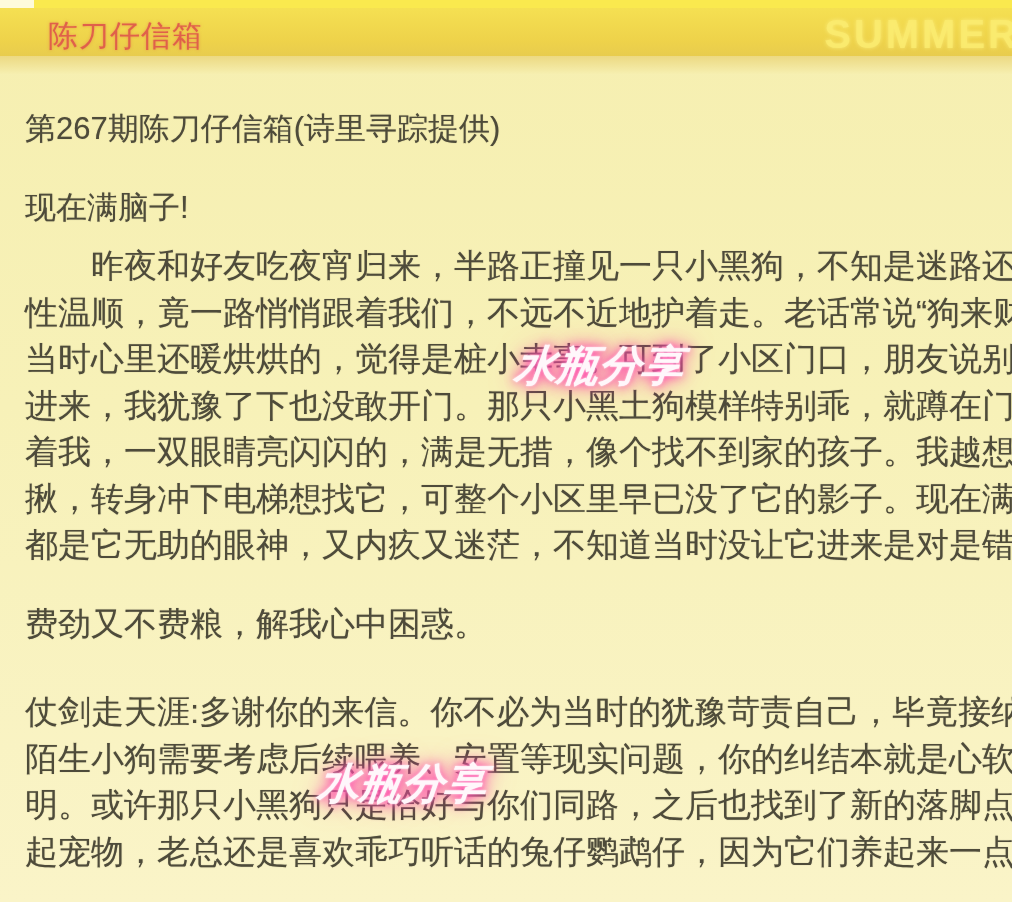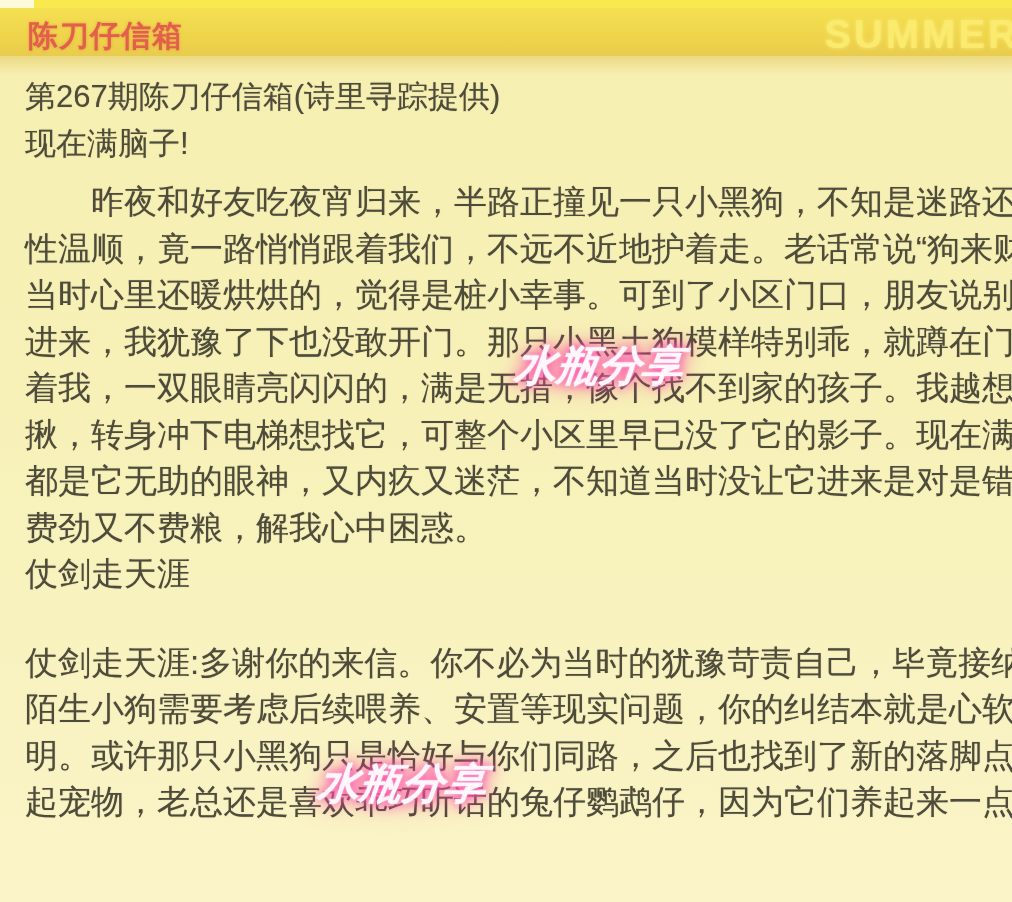--- a/index.html
+++ b/index.html
@@ -25,23 +25,23 @@
     opacity: .8;
   }
 
   .header-bar {
     position: relative;
     height: 48px;
     background: linear-gradient(180deg, #f5e052 0%, var(--bar-gold) 70%, #e8cc4e 100%);
   }
   .header-title {
     position: absolute;
-    left: 28px; top: 8px;
+    left: 48px; top: 8px;
     font-size: 30px;
-    font-weight: bold;
+    font-weight: normal;
     color: var(--header-red);
     text-shadow: 0 0 3px rgba(224, 96, 74, 0.55);
     letter-spacing: 1px;
   }
   .summer-watermark {
     position: absolute;
     right: -8px; top: 4px;
     font-size: 40px;
     font-weight: bold;
     letter-spacing: 3px;
@@ -62,20 +62,21 @@
   }
   .line {
     text-align: justify;
     text-align-last: justify;
     white-space: nowrap;
   }
   .line.no-stretch {
     text-align: right;
     text-align-last: left;
     white-space: normal;
+    margin-top: 32px;
   }
   .issue-title, .greeting { text-align: left; font-size: 31px; }
   .para-letter { margin-top: 12px; }
   .signature {
     text-align: right;
     padding-right: 2px;
   }
   .para-reply { margin-top: 42px; }
 
   .share-watermark {
@@ -119,21 +120,20 @@
       <div class="line">　　昨夜和好友吃夜宵归来，半路正撞见一只小黑狗，不知是迷路还是天</div>
       <div class="line">性温顺，竟一路悄悄跟着我们，不远不近地护着走。老话常说“狗来财”，</div>
       <div class="line">当时心里还暖烘烘的，觉得是桩小幸事。可到了小区门口，朋友说别让它</div>
       <div class="line">进来，我犹豫了下也没敢开门。那只小黑土狗模样特别乖，就蹲在门外望</div>
       <div class="line">着我，一双眼睛亮闪闪的，满是无措，像个找不到家的孩子。我越想越心</div>
       <div class="line">揪，转身冲下电梯想找它，可整个小区里早已没了它的影子。现在满脑子</div>
       <div class="line">都是它无助的眼神，又内疚又迷茫，不知道当时没让它进来是对是错。恳</div>
       <div class="line no-stretch">费劲又不费粮，解我心中困惑。</div>
     </div>
 
-    <div class="line no-stretch signature">仗剑走天涯</div>
 
     <div class="para-reply">
       <div class="line">仗剑走天涯:多谢你的来信。你不必为当时的犹豫苛责自己，毕竟接纳一只</div>
       <div class="line">陌生小狗需要考虑后续喂养、安置等现实问题，你的纠结本就是心软的证</div>
       <div class="line">明。或许那只小黑狗只是恰好与你们同路，之后也找到了新的落脚点。说</div>
       <div class="line">起宠物，老总还是喜欢乖巧听话的兔仔鹦鹉仔，因为它们养起来一点都不</div>
     </div>
 
   </div>
 

